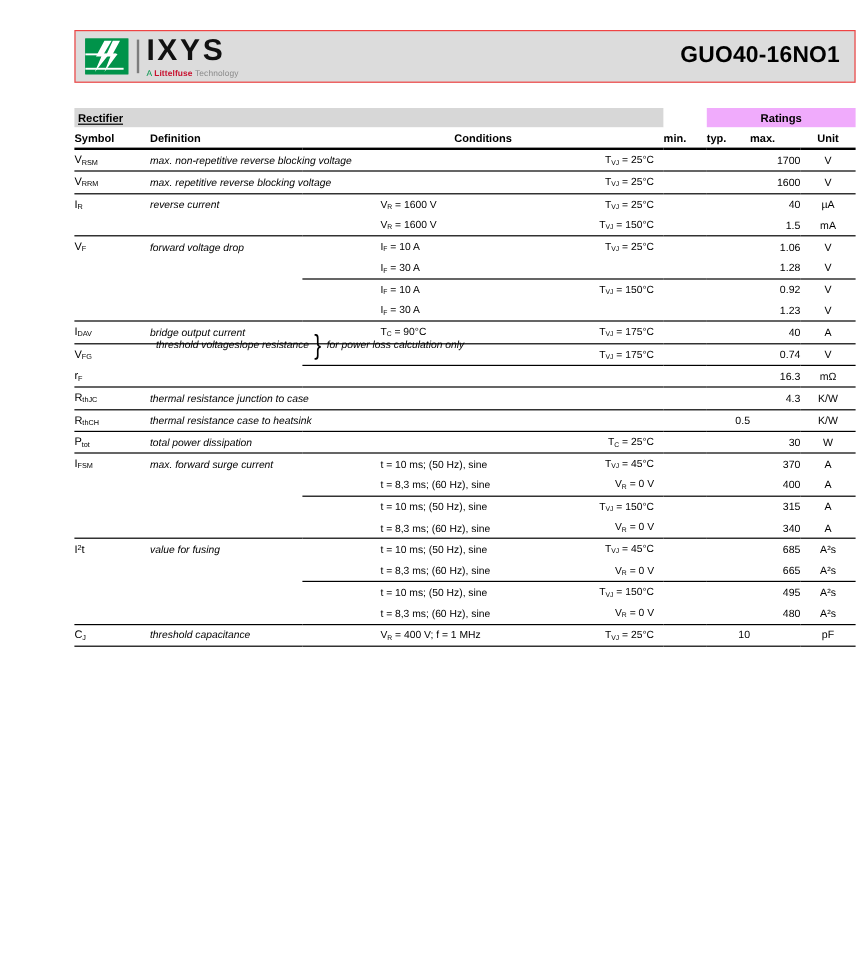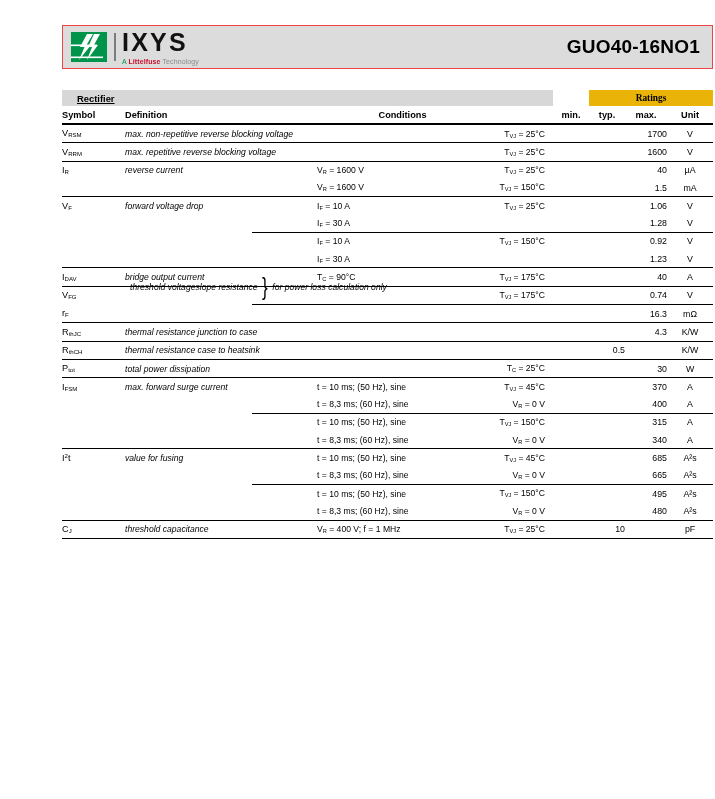--- a/index.html
+++ b/index.html
@@ -110,38 +110,37 @@
   col.c-unit  { width: 46px; }
 
   
   tr.hdr-title td {
     height: 16px;
     font-weight: bold;
     font-size: 9.4px;
   }
   td.band-gray { background: #d7d7d7; }
   td.hdr-ratings {
-    background: #eab308;
+    background: #f0abfc;
     text-align: center;
     font-weight: bold;
     font-size: 9.4px;
-    font-family: Liberation Serif, serif;
   }
   td.ratings-pad { background:#ffffff; }
   tr.hdr-cols td {
     height: 17px;
     font-weight: bold;
     font-size: 9.2px;
     border-bottom: 2px solid #000;
     margin-top: 40px;
   }
   td.h-sym { padding-left: 3px; }
   td.h-def { padding-left: 5px; }
   td.h-cond { text-align: center; padding-right: 42px; }
-  td.h-num { text-align: center; }
+  td.h-num { text-align: left; }
   td.h-unit { text-align: center; }
 
   
   tr.r td { height: 17.3px; }
   td.sym {
     padding-left: 3px;
     font-weight: bold;
     font-size: 9.2px;
     white-space: nowrap;
   }
@@ -253,21 +252,21 @@
       <col class="c-sym">
         <col class="c-def">
         <col class="c-cond">
       <col class="c-min">
         <col class="c-typ">
         <col class="c-max">
         <col class="c-unit">
     </colgroup>
     <tbody>
       <tr class="hdr-title">
-        <td class="band-gray" colspan="3" style="padding-left:15px;text-decoration:underline;">Rectifier</td>
+        <td class="band-gray" colspan="3" style="padding-left:3px;text-decoration:underline;">Rectifier</td>
         <td class="ratings-pad"></td>
         <td class="hdr-ratings" colspan="3">Ratings</td>
       </tr>
       <tr class="hdr-cols">
         <td class="h-sym">Symbol</td>
         <td class="h-def">Definition</td>
         <td class="h-cond">Conditions</td>
         <td class="h-num sep-left">min.</td>
         <td class="h-num sep-left">typ.</td>
         <td class="h-num sep-left">max.</td>

